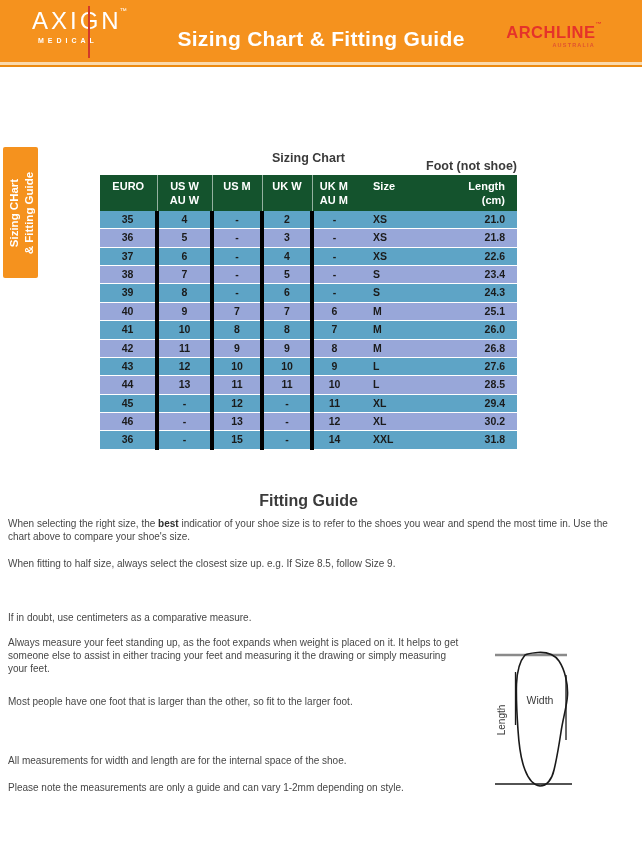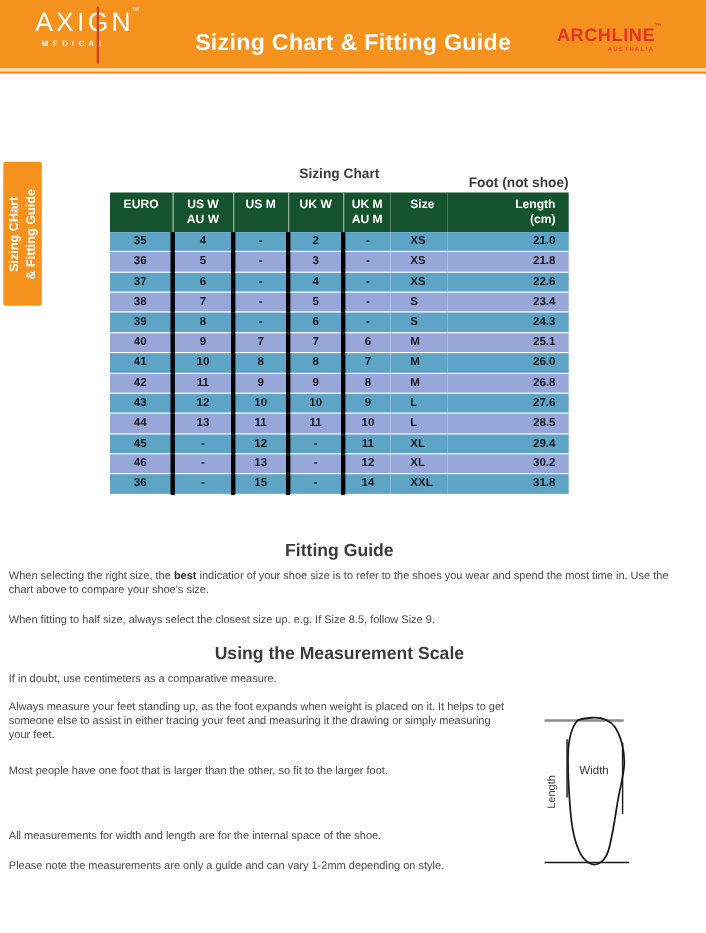--- a/index.html
+++ b/index.html
@@ -252,21 +252,20 @@
             <td>31.8</td>
           </tr>
         </tbody>
     </table>
   </div>
 
   <div class="h-center" style="top:492px">Fitting Guide</div>
   <div class="para" style="top:517px; width:600px"><span>When selecting the right size, the </span><b>best</b><span> indicatior of your shoe size is to refer to the shoes you wear and spend the most time in. Use the chart above to compare your shoe's size.</span></div>
   <div class="para" style="top:557px; width:600px">When fitting to half size, always select the closest size up. e.g. If Size 8.5, follow Size 9.</div>
 
-  <div class="h-center" style="top:586px">Using the Measurement Scale</div>
   <div class="para" style="top:636px; width:458px">Always measure your feet standing up, as the foot expands when weight is placed on it. It helps to get someone else to assist in either tracing your feet and measuring it the drawing or simply measuring your feet.</div>
   <div class="para" style="top:611px; width:600px">If in doubt, use centimeters as a comparative measure.</div>
   <div class="para" style="top:695px; width:480px">Most people have one foot that is larger than the other, so fit to the larger foot.</div>
   <div class="para" style="top:754px; width:520px">All measurements for width and length are for the internal space of the shoe.</div>
   <div class="para" style="top:781px; width:435px">Please note the measurements are only a guide and can vary 1-2mm depending on style.</div>
 
   <div class="diagram">
     <svg viewBox="0 0 120 150">
       <line x1="7" y1="9" x2="79" y2="9" stroke="#8a8a8a" stroke-width="2.4"></line>
       <path d="M 37,9

